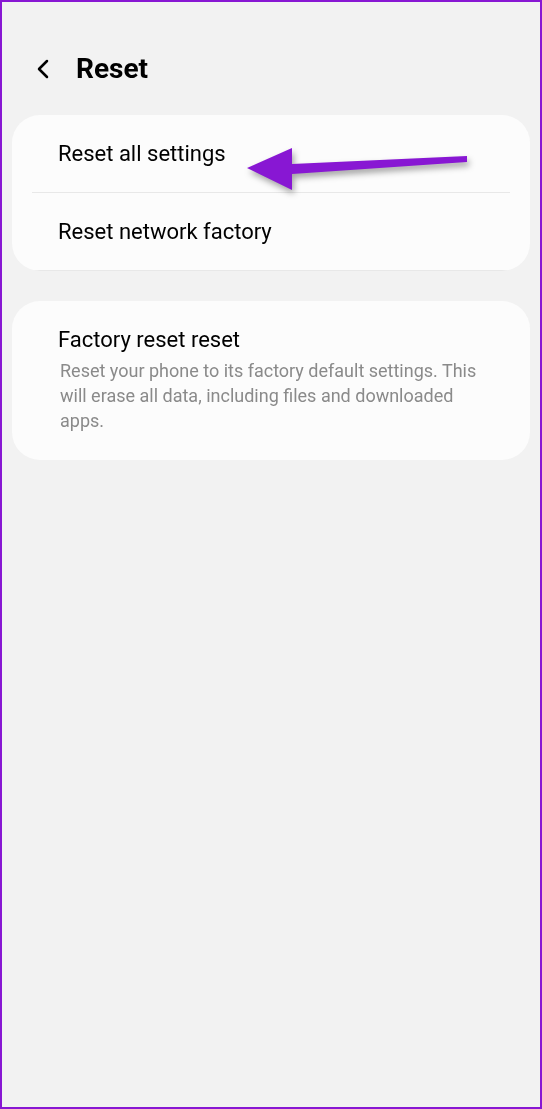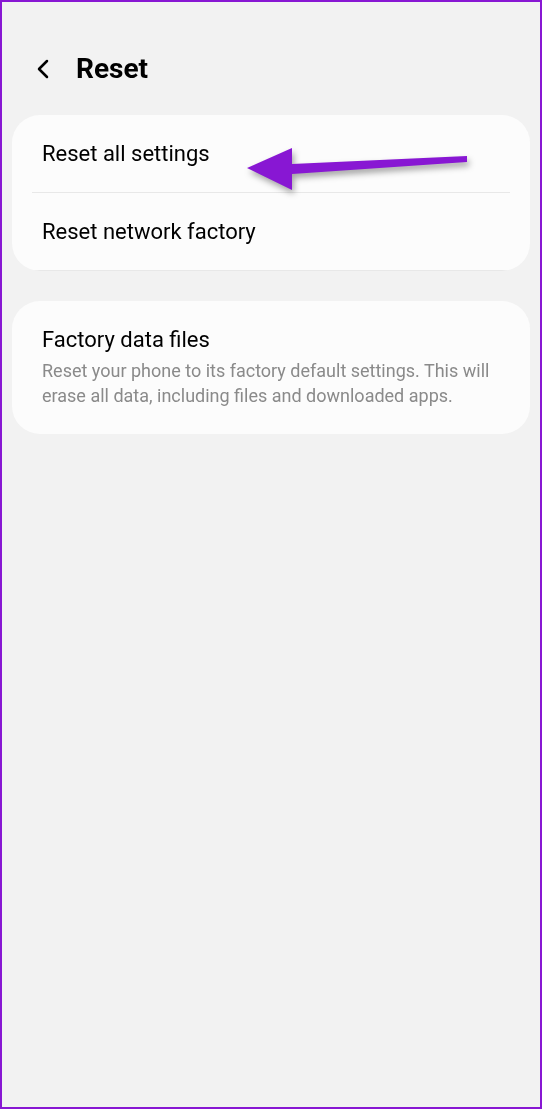--- a/index.html
+++ b/index.html
@@ -39,26 +39,28 @@
       overflow: hidden;
     }
     .list-item {
       padding: 26px 30px;
       cursor: pointer;
     }
     .list-item-title {
       font-size: 22px;
       color: #000;
       font-weight: 400;
+      margin-left: 16px;
     }
     .list-item-description {
       font-size: 18px;
       color: #8a8a8a;
       margin-top: 6px;
       line-height: 1.4;
+      margin-left: 18px;
     }
     .divider {
       height: 1px;
       background: #e8e8e8;
       margin: 0 20px;
     }
     .arrow-annotation {
       position: absolute;
       top: 136px;
       left: 240px;
@@ -84,21 +86,21 @@
   </div>
   <div class="divider"></div>
   <div class="list-item">
     <div class="list-item-title">Reset network factory</div>
   </div>
   <div class="divider"></div>
 </div>
 
 <div class="card">
   <div class="list-item">
-    <div class="list-item-title">Factory data files</div>
+    <div class="list-item-title">Factory reset reset</div>
     <div class="list-item-description">Reset your phone to its factory default settings. This will erase all data, including files and downloaded apps.</div>
   </div>
 </div>
 
 <div class="arrow-annotation">
   <svg width="230" height="60" viewBox="0 0 230 60">
     <path d="M 225 18 L 50 26 L 50 10 L 5 30 L 50 52 L 50 36 L 225 24 Z" fill="#8817d3"></path>
   </svg>
 </div>
 

